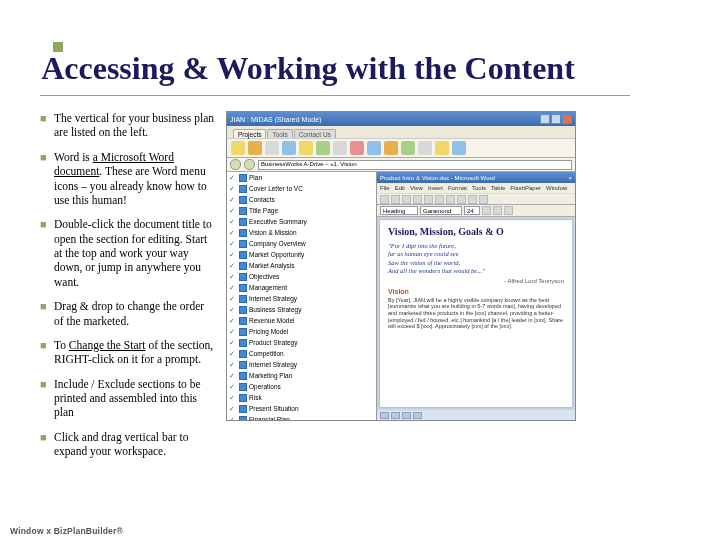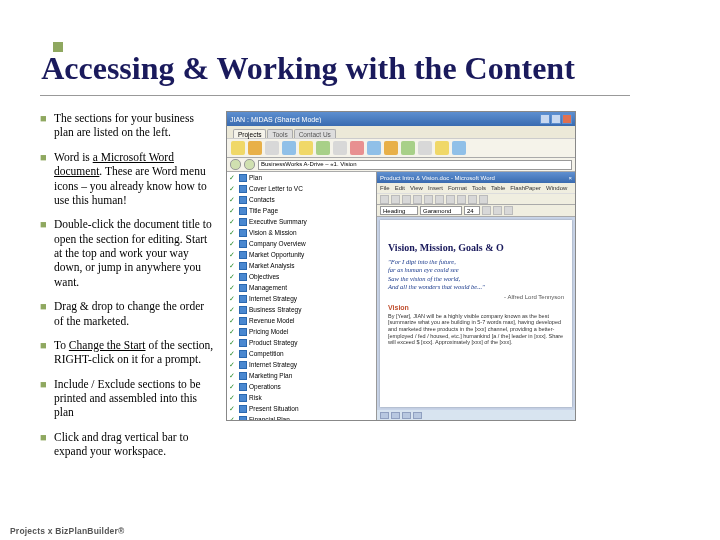--- a/index.html
+++ b/index.html
@@ -173,21 +173,21 @@
   .word-fmt {
     height: 12px; background: #f0eee0;
     border-bottom: 1px solid #aaa;
     display: flex; align-items: center; gap: 2px; padding: 0 3px;
     font-size: 6px;
   }
   .dd { height: 9px; background: #fff; border: 1px solid #999; padding: 0 2px; display: flex; align-items: center; }
   .word-doc {
     flex: 1; background: #fff; margin: 3px;
     box-shadow: 0 0 2px rgba(0,0,0,0.3);
-    padding: 22px 8px;
+    padding: 6px 8px;
     font-size: 6.5px;
     overflow: hidden;
   }
   .doc-h1 {
     font-family: "Times New Roman", serif;
     font-size: 10px; font-weight: bold; color: #1a1a5c;
   }
   .doc-quote {
     margin-top: 5px;
     font-style: italic;
@@ -237,21 +237,21 @@
 <div class="slide">
   <div class="deco"></div>
   <h1 class="title">Accessing &amp; Working with the Content</h1>
   <div class="rule"></div>
 
   <div class="content">
     <div class="left-col">
 
       <div class="bullet-row">
         <div class="bullet-glyph">■</div>
-        <div class="bullet-text">The sections for your business plan are listed on the left.</div>
+        <div class="bullet-text">The vertical for your business plan are listed on the left.</div>
       </div>
 
       <div class="bullet-row">
         <div class="bullet-glyph">■</div>
         <div class="bullet-text">
           <span>Word is </span><span class="bold-inline underline-inline">a Microsoft Word document</span><span>. These are Word menu icons – you already know how to use this human!</span>
         </div>
       </div>
 
       <div class="bullet-row">
@@ -502,14 +502,14 @@
               <span class="wsi"></span>
             </div>
           </div>
         </div>
 
       </div>
 
     </div>
   </div>
 
-  <div class="footer">Projects x BizPlanBuilder®</div>
+  <div class="footer">Window x BizPlanBuilder®</div>
 </div>
 
 </body></html>

